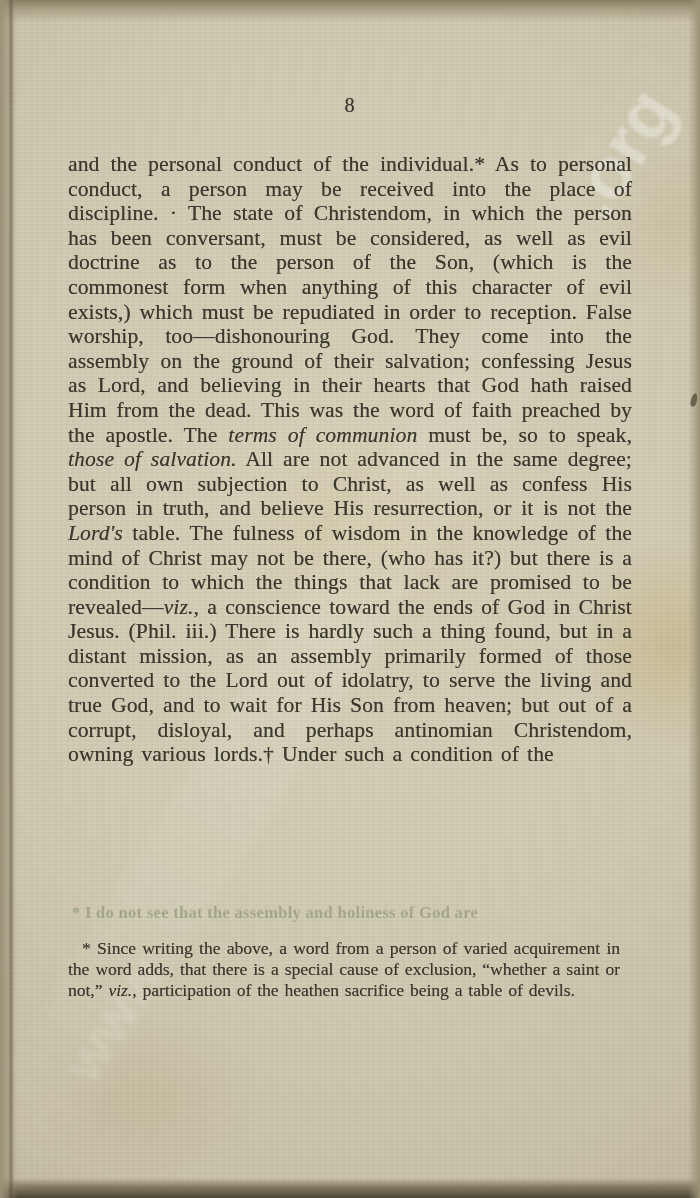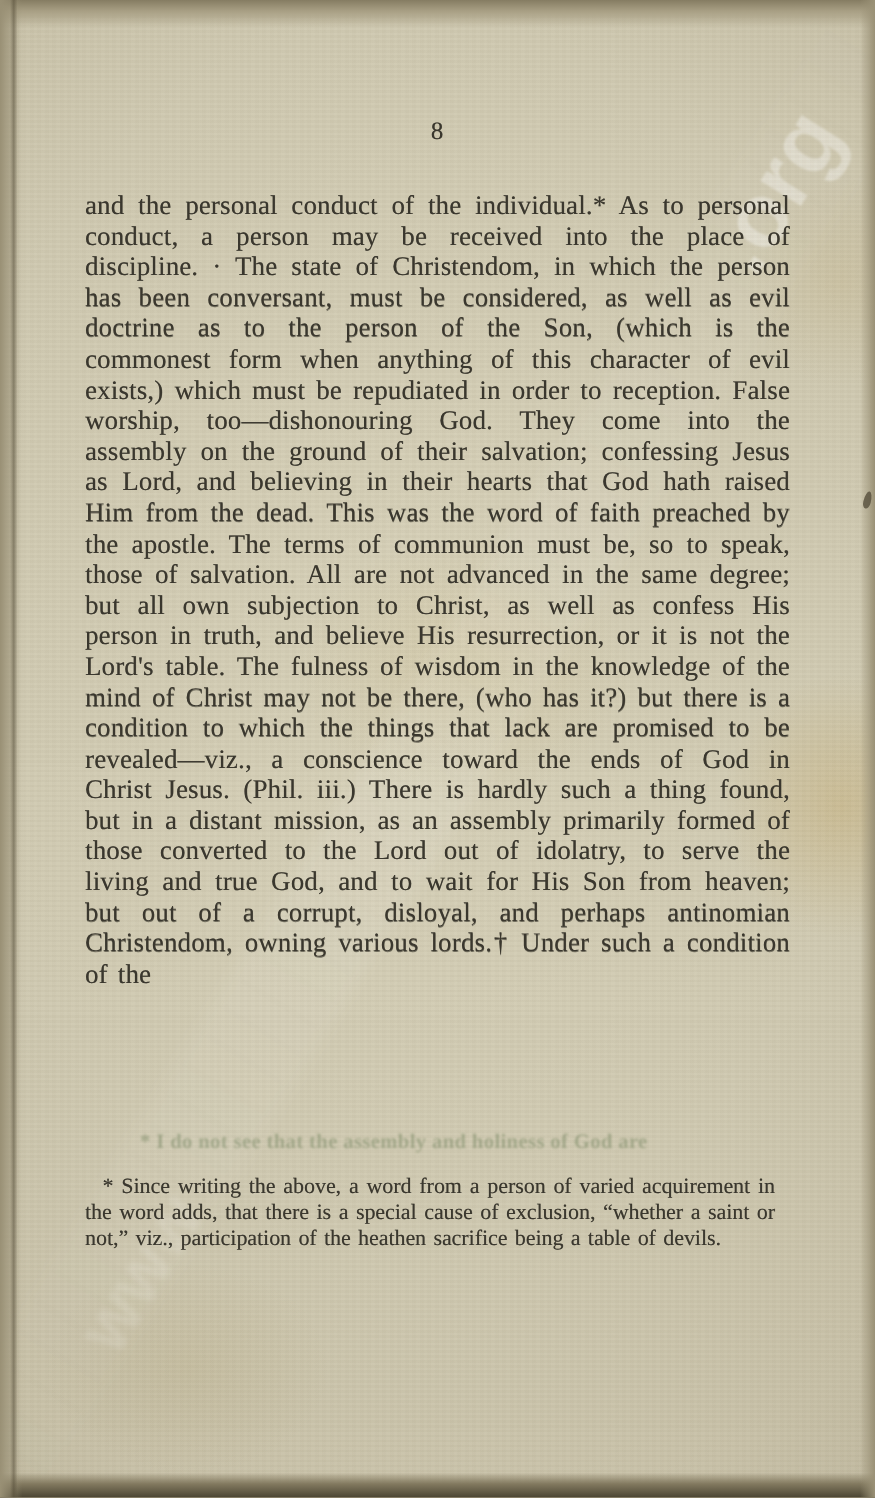--- a/index.html
+++ b/index.html
@@ -62,30 +62,30 @@
   }
   .body-text{
     position:absolute;left:68px;right:68px;top:152px;
     font-size:21.5px;line-height:24.6px;word-spacing:2.5px;letter-spacing:0.15px;
     text-align:justify;color:var(--ink,#3a372e);
     text-shadow:0.2px 0.2px 0.35px rgba(40,38,30,0.55);
   }
   .bleed{
     position:absolute;left:72px;right:62px;top:903px;
     font-size:16.5px;font-weight:700;letter-spacing:0.3px;
-    color:rgba(108,126,88,0.45);filter:blur(0.7px);margin-left:40px;
+    color:rgba(108,126,88,0.45);filter:blur(0.7px);
   }
   .footnotes{
     position:absolute;left:68px;right:80px;top:938px;
     font-size:17.5px;line-height:21px;word-spacing:1.5px;
     text-align:justify;color:var(--ink,#3a372e);
     text-shadow:0.2px 0.2px 0.3px rgba(40,38,30,0.5);
   }
   .footnote{margin:0;text-indent:14px;}
-  .it{}
+  .it{font-style:italic;}
 </style>
 </head>
 <body>
 
 <div class="scan">
   <div class="paper"></div>
 
   <div class="stain stain-center"></div>
   <div class="stain stain-right"></div>
   <div class="stain stain-topright"></div>

